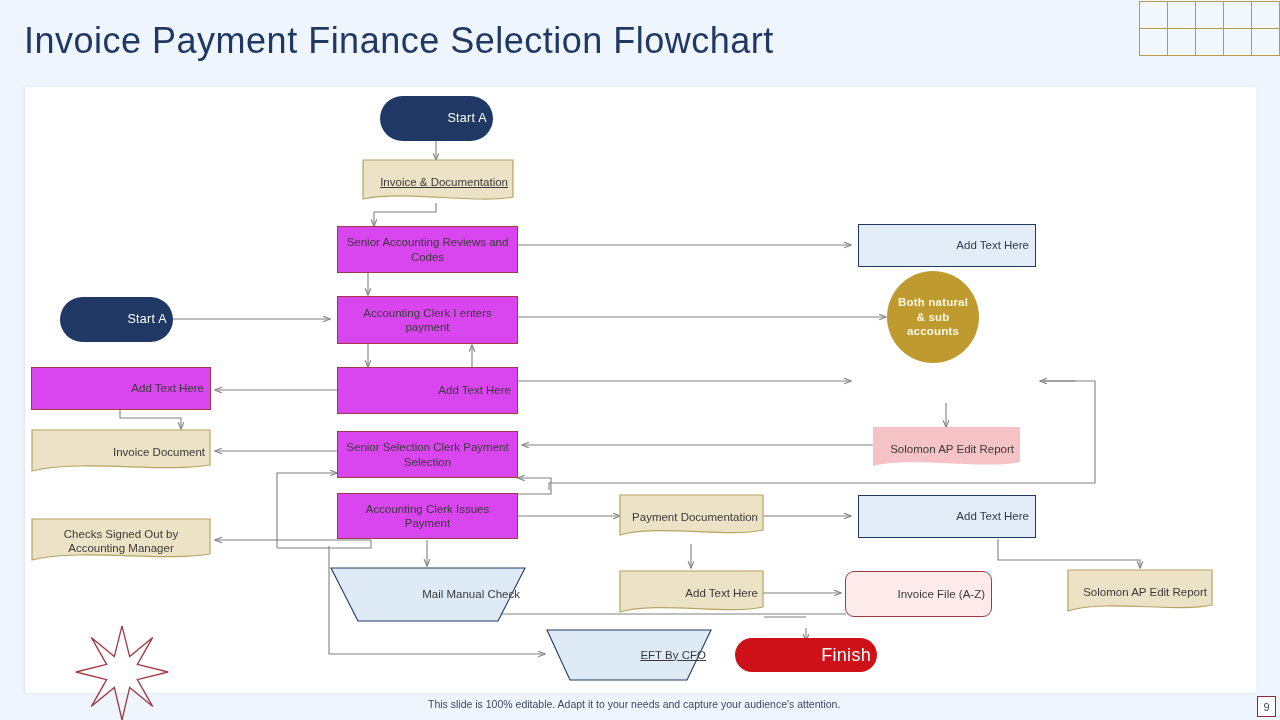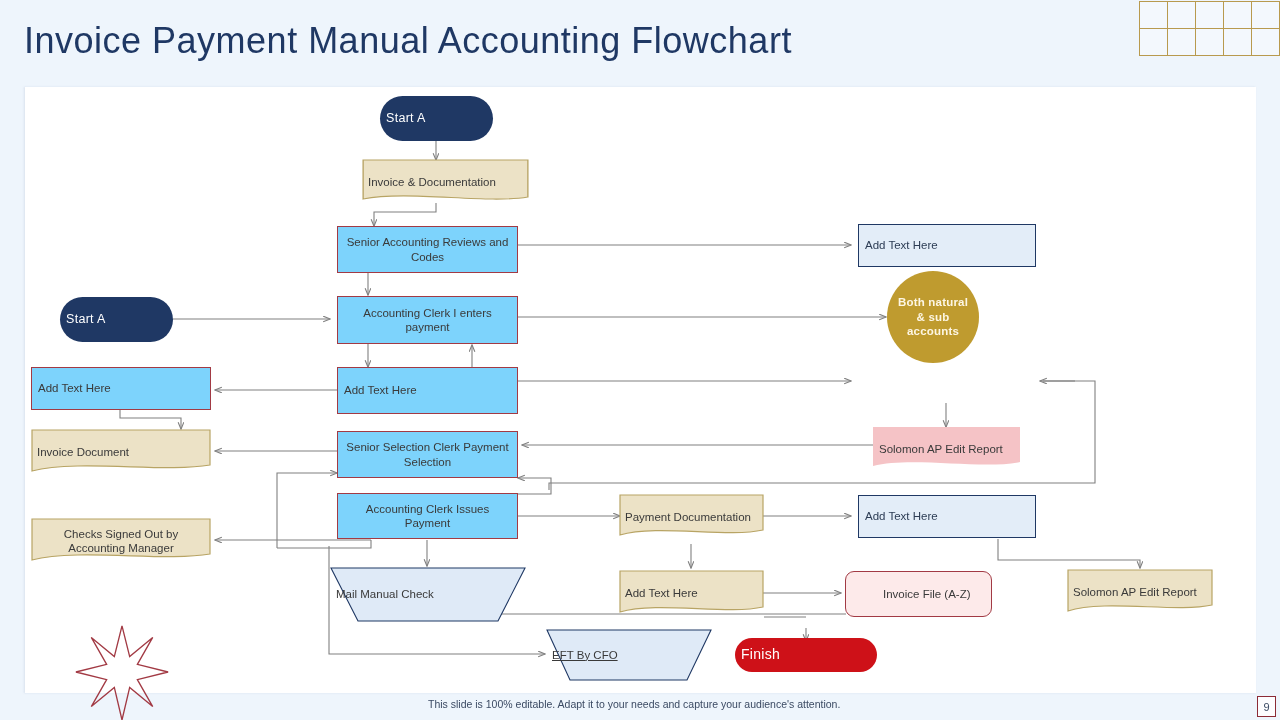--- a/index.html
+++ b/index.html
@@ -42,39 +42,39 @@
     background: #fdfdff;
   }
   .footer-strip {
     position: absolute; left: 0; top: 693px; width: 1280px; height: 27px;
     background: #eef5fc; z-index: -1;
   }
 
   
   .node {
     position: absolute;
-    display: flex; align-items: center; justify-content: flex-start;
+    display: flex; align-items: center; justify-content: flex-end;
     text-align: center; line-height: 1.25;
     font-size: 11.5px; color: #3a3a3a;
     padding: 2px 6px;
   }
 
   
-  .sh-pink { background: #7dd3fc; border: 1px solid #a23a44; }
+  .sh-pink { background: #d946ef; border: 1px solid #a23a44; }
   
   .sh-blue { background: #e3edf8; border: 1px solid #1f3864; color: #2c3c54; }
   
   .sh-navy {
     background: #1f3864; color: #ffffff; border-radius: 24px;
     font-size: 12.5px; letter-spacing: .3px;
   }
   
   .sh-red {
     background: #ce1118; color: #ffffff; border-radius: 24px;
-    font-size: 14px; letter-spacing: .3px;
+    font-size: 18px; letter-spacing: .3px;
   }
   
   .sh-circle {
     background: #bf9b2f; color: #fdf6e3; border-radius: 50%;
     font-size: 11.5px; letter-spacing: .2px; font-weight: bold;
   }
   
   .sh-pink-round { background: #fdeaea; border: 1px solid #a23a44; border-radius: 9px; }
 
   
@@ -93,21 +93,21 @@
   
   .star-deco { position: absolute; left: 72px; top: 624px; width: 100px; height: 96px; }
 </style>
 </head>
 <body>
 
 <div id="root">
 
   <div class="footer-strip"></div>
 
-  <div class="page-title">Invoice Payment Manual Accounting Flowchart</div>
+  <div class="page-title">Invoice Payment Finance Selection Flowchart</div>
 
   <div class="grid-deco">
     <div class="grid-row">
       <div class="grid-cell"></div>
       <div class="grid-cell"></div>
       <div class="grid-cell"></div>
       <div class="grid-cell"></div>
       <div class="grid-cell"></div>
     </div>
     <div class="grid-row">
@@ -193,21 +193,21 @@
 
     <g fill="none" stroke="#808080" stroke-width="1.1" marker-end="url(#ah)">
       <path d="M1075,381 L1040,381"></path>
     </g>
   </svg>
 
   <div class="node sh-navy" style="left:380px; top:96px; width:113px; height:45px;">
     <span>Start A</span>
   </div>
 
-  <div class="node doc" style="left:362px; top:159px; width:167px; height:46px;">
+  <div class="node doc" style="left:362px; top:159px; width:152px; height:46px;text-decoration:underline;">
     <svg viewBox="0 0 148 46" preserveAspectRatio="none">
       <path d="M1,1 H147 V38 C110,45 40,31 1,40 Z" fill="#ece2c6" stroke="#b8a464" stroke-width="1.2"></path>
     </svg>
     <span class="doc-label">Invoice &amp; Documentation</span>
   </div>
 
   <div class="node sh-pink" style="left:337px; top:226px; width:181px; height:47px;">
     <span>Senior Accounting Reviews and Codes</span>
   </div>
 

